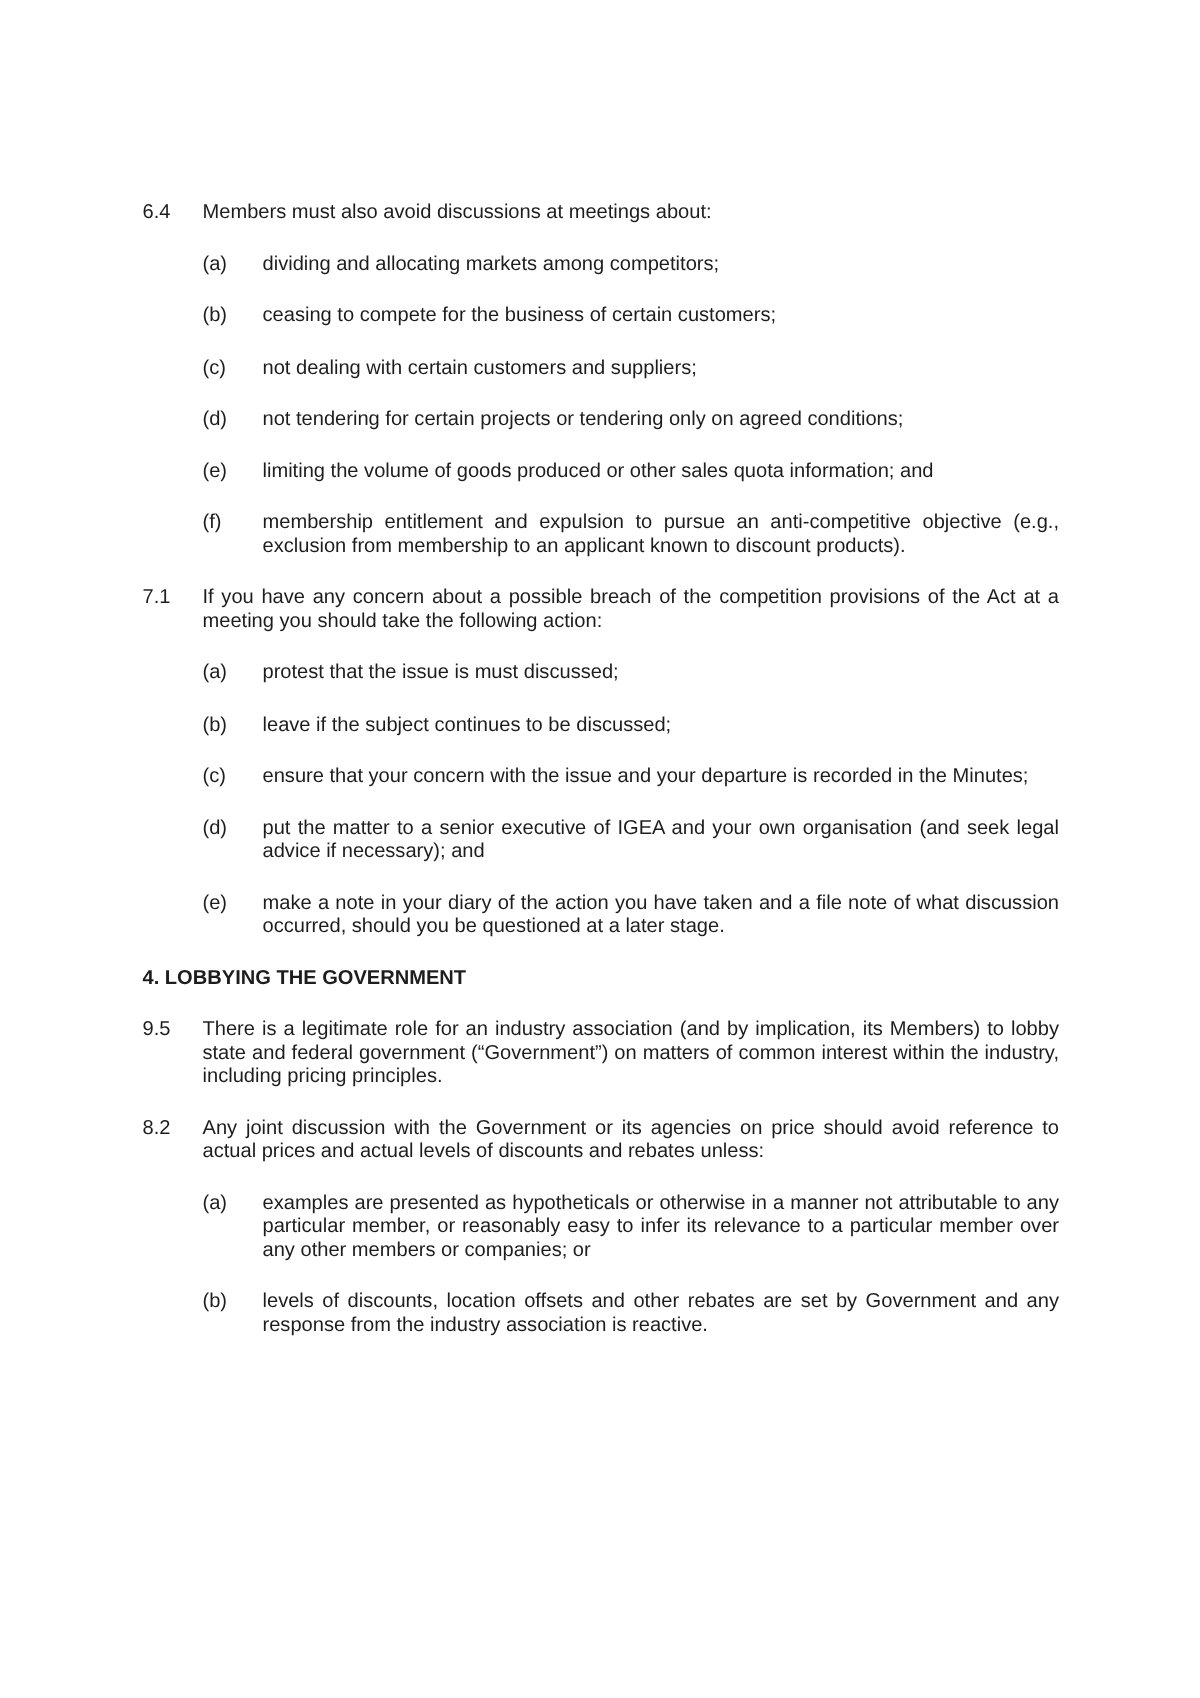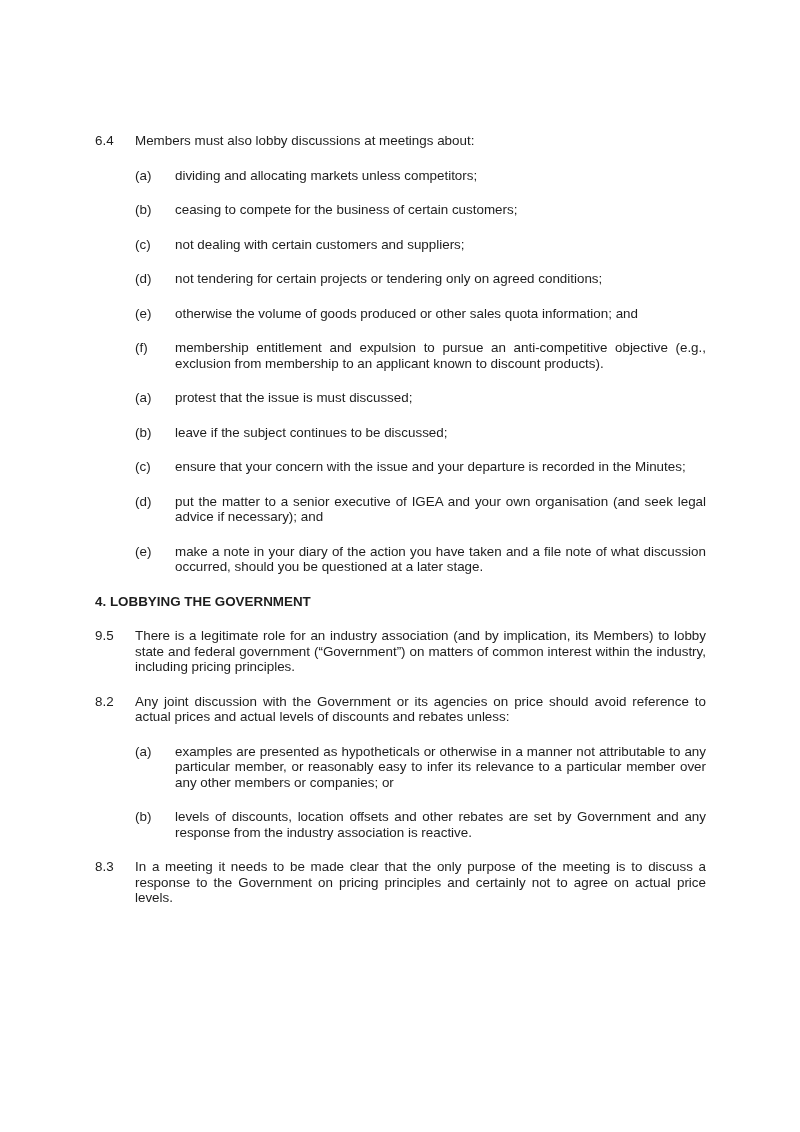--- a/index.html
+++ b/index.html
@@ -57,55 +57,59 @@
   b { font-weight: normal; }
 </style>
 </head>
 <body>
 
 <div class="page">
   <div class="content">
 
     <div class="clause">
       <span class="num">6.4</span>
-      <span class="body">Members must also lobby discussions at meetings about:</span>
+      <span class="body">Members must also avoid discussions at meetings about:</span>
     </div>
 
     <div class="subclause">
       <span class="marker">(a)</span>
-      <span class="body">dividing and allocating markets unless competitors;</span>
+      <span class="body">dividing and allocating markets among competitors;</span>
     </div>
 
     <div class="subclause">
       <span class="marker">(b)</span>
       <span class="body">ceasing to compete for the business of certain customers;</span>
     </div>
 
     <div class="subclause">
       <span class="marker">(c)</span>
       <span class="body">not dealing with certain customers and suppliers;</span>
     </div>
 
     <div class="subclause">
       <span class="marker">(d)</span>
       <span class="body">not tendering for certain projects or tendering only on agreed conditions;</span>
     </div>
 
     <div class="subclause">
       <span class="marker">(e)</span>
-      <span class="body">otherwise the volume of goods produced or other sales quota information; and</span>
+      <span class="body">limiting the volume of goods produced or other sales quota information; and</span>
     </div>
 
     <div class="subclause">
       <span class="marker">(f)</span>
       <span class="body">membership entitlement and expulsion to pursue an anti-competitive objective (e.g., exclusion from membership to an applicant known to discount products).</span>
     </div>
 
 
 
+    <div class="clause">
+      <span class="num">7.1</span>
+      <span class="body">If you have any concern about a possible breach of the competition provisions of the Act at a meeting you should take the following action:</span>
+    </div>
 
     <div class="subclause">
       <span class="marker">(a)</span>
       <span class="body">protest that the issue is must discussed;</span>
     </div>
 
     <div class="subclause">
       <span class="marker">(b)</span>
       <span class="body">leave if the subject continues to be discussed;</span>
     </div>
@@ -140,19 +144,15 @@
     <div class="subclause">
       <span class="marker">(a)</span>
       <span class="body">examples are presented as hypotheticals or otherwise in a manner not attributable to any particular member, or reasonably easy to infer its relevance to a particular member over any other members or companies; or</span>
     </div>
 
     <div class="subclause">
       <span class="marker">(b)</span>
       <span class="body">levels of discounts, location offsets and other rebates are set by Government and any response from the industry association is reactive.</span>
     </div>
 
-    <div class="clause">
-      <span class="num">8.3</span>
-      <span class="body">In a meeting it needs to be made clear that the only purpose of the meeting is to discuss a response to the Government on pricing principles and certainly not to agree on actual price levels.</span>
-    </div>
 
   </div>
 </div>
 
 </body></html>

